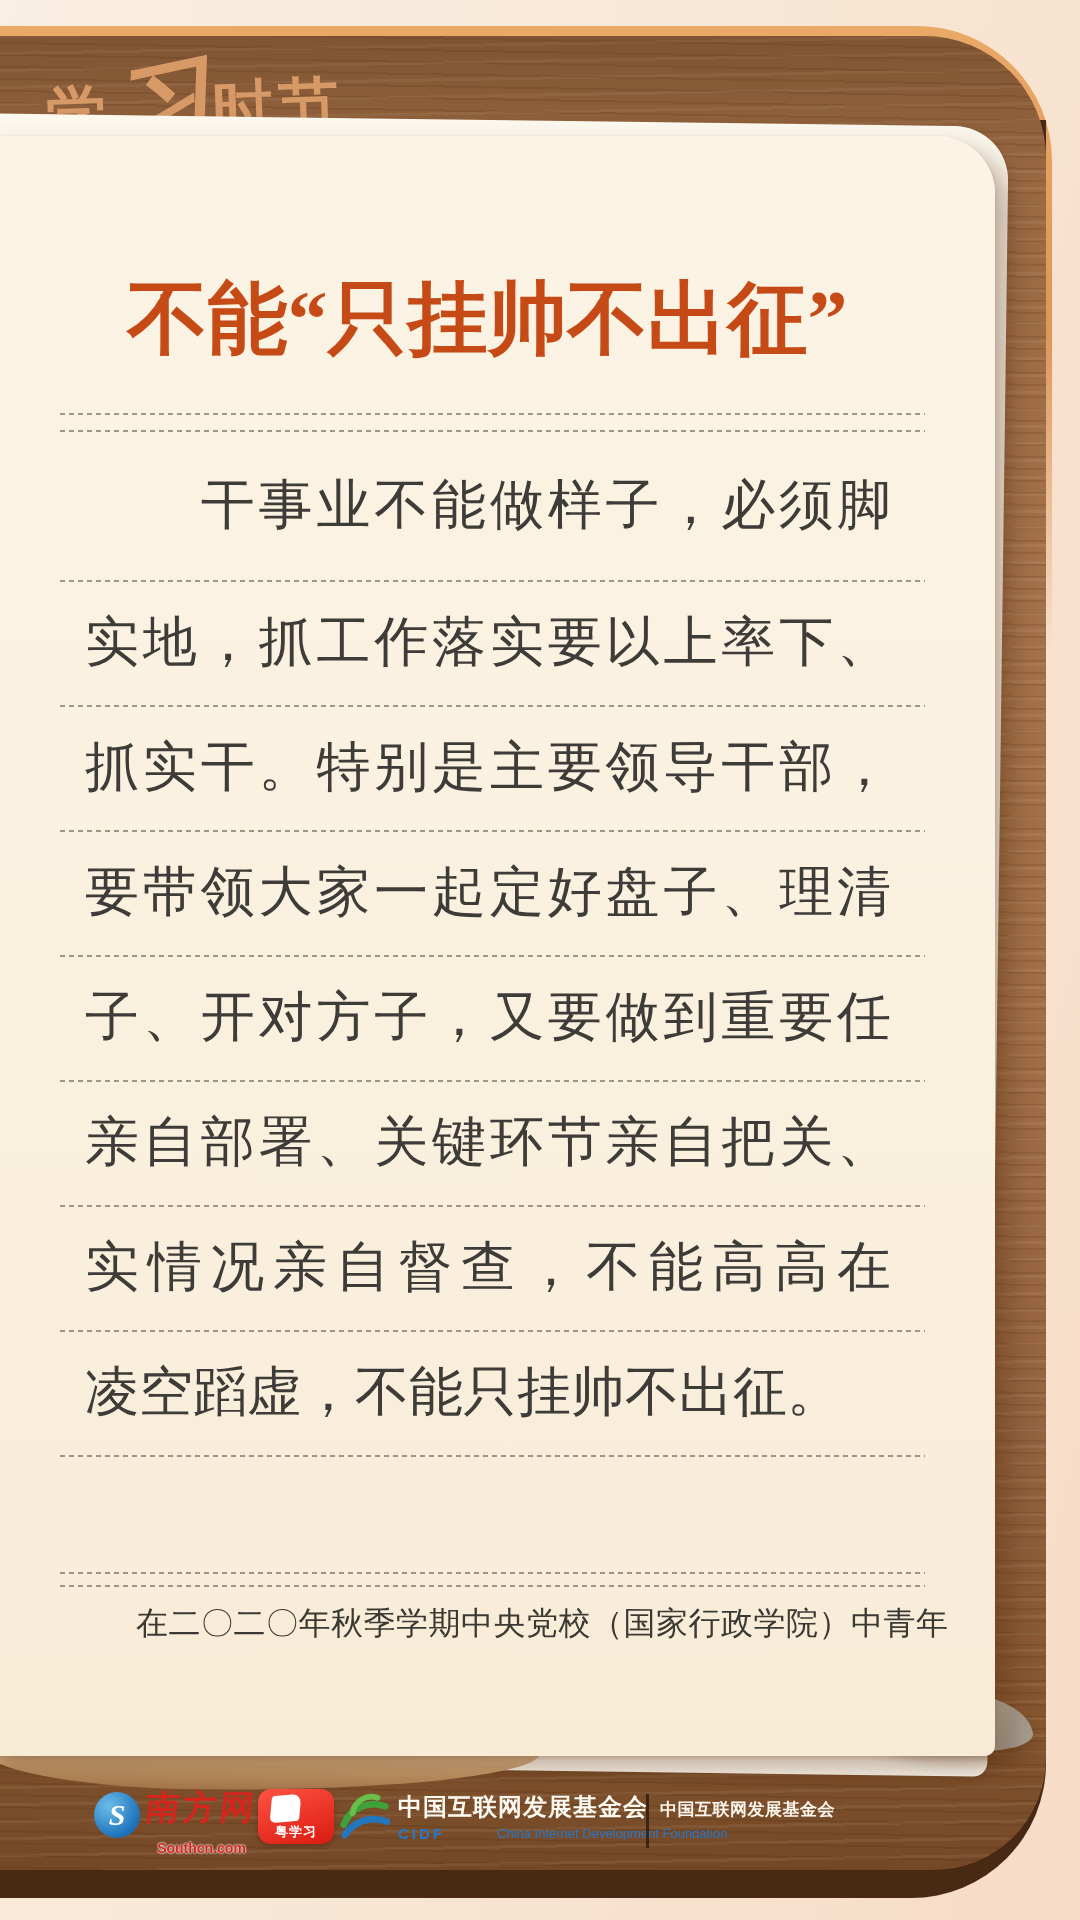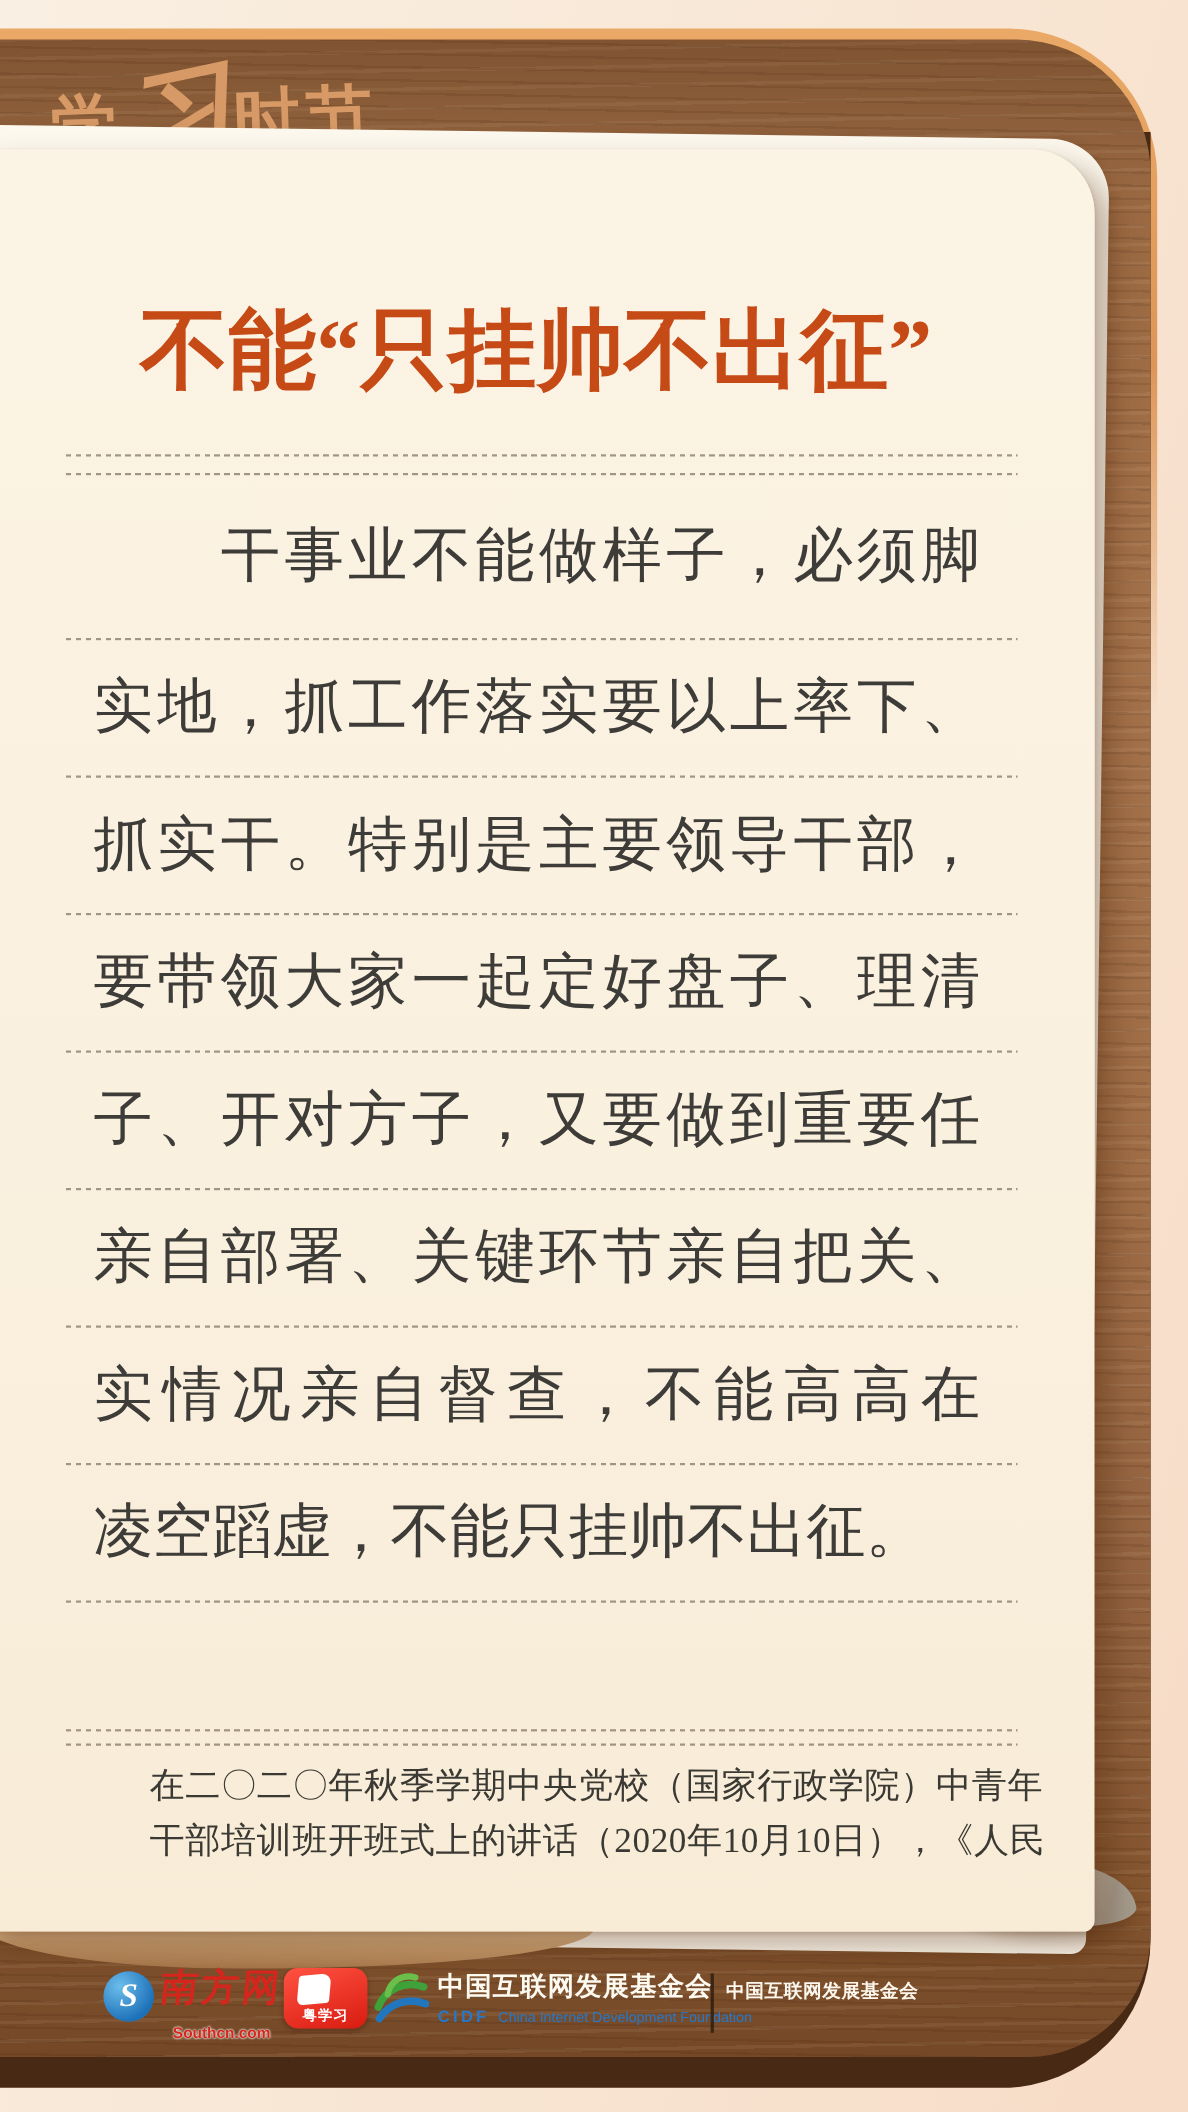--- a/index.html
+++ b/index.html
@@ -104,21 +104,21 @@
   .yx-book{position:absolute;left:13px;top:6px;width:29px;height:27px;background:#fff;
     border-radius:3px 9px 3px 6px;transform:skewX(-10deg) rotate(-5deg);}
   .yx-label{position:absolute;bottom:3px;width:100%;text-align:center;color:#fff;
     font:bold 13px "Liberation Sans",sans-serif;letter-spacing:1px;}
   .f-cidf{left:340px;top:1791px;display:flex;align-items:flex-start;gap:8px;}
   .cidf-texts{display:flex;flex-direction:column;}
   .cidf-cn{font:bold 24px "Liberation Sans",sans-serif;color:#fdfaf2;
     letter-spacing:1px;line-height:32px;}
   .cidf-sub{display:flex;gap:8px;align-items:center;margin-top:2px;}
   .cidf-abbr{font:bold 15px "Liberation Sans",sans-serif;color:#2579cd;letter-spacing:3px;}
-  .cidf-en{font:13px "Liberation Sans",sans-serif;color:#2579cd;}
+  .cidf-en{font:13px "Liberation Sans",sans-serif;color:#2579cd;margin-left:44px;}
   .f-div{left:646px;top:1794px;width:3px;height:54px;background:#301d0e;opacity:.85;}
   .f-sponsor{left:660px;top:1796px;color:#fdf7ed;
     font:bold 17px "Liberation Sans",sans-serif;line-height:27px;letter-spacing:.5px;}
 </style>
 </head>
 <body>
 
 <div class="stage">
 
   <div class="board-rim"></div>
@@ -155,21 +155,20 @@
     <div class="bline" style="top:474px">实地，抓工作落实要以上率下、真</div>
     <div class="bline" style="top:599px">抓实干。特别是主要领导干部，既</div>
     <div class="bline" style="top:724px">要带领大家一起定好盘子、理清路</div>
     <div class="bline" style="top:849px">子、开对方子，又要做到重要任务</div>
     <div class="bline" style="top:974px">亲自部署、关键环节亲自把关、落</div>
     <div class="bline" style="top:1099px">实情况亲自督查，不能高高在上、</div>
     <div class="bline last" style="top:1224px">凌空蹈虚，不能只挂帅不出征。</div>
 
     <div class="citation">
       <div>在二〇二〇年秋季学期中央党校（国家行政学院）中青年</div>
-      <div>干部培训班开班式上的讲话（2020年10月10日），《人民</div>
     </div>
   </div>
 
   <div class="footer-item f-southcn">
     <div class="sc-circle">
       <span class="sc-s">S</span>
     </div>
     <div class="sc-col">
       <span class="sc-cn">南方网</span>
       <span class="sc-en">Southcn.com</span>

